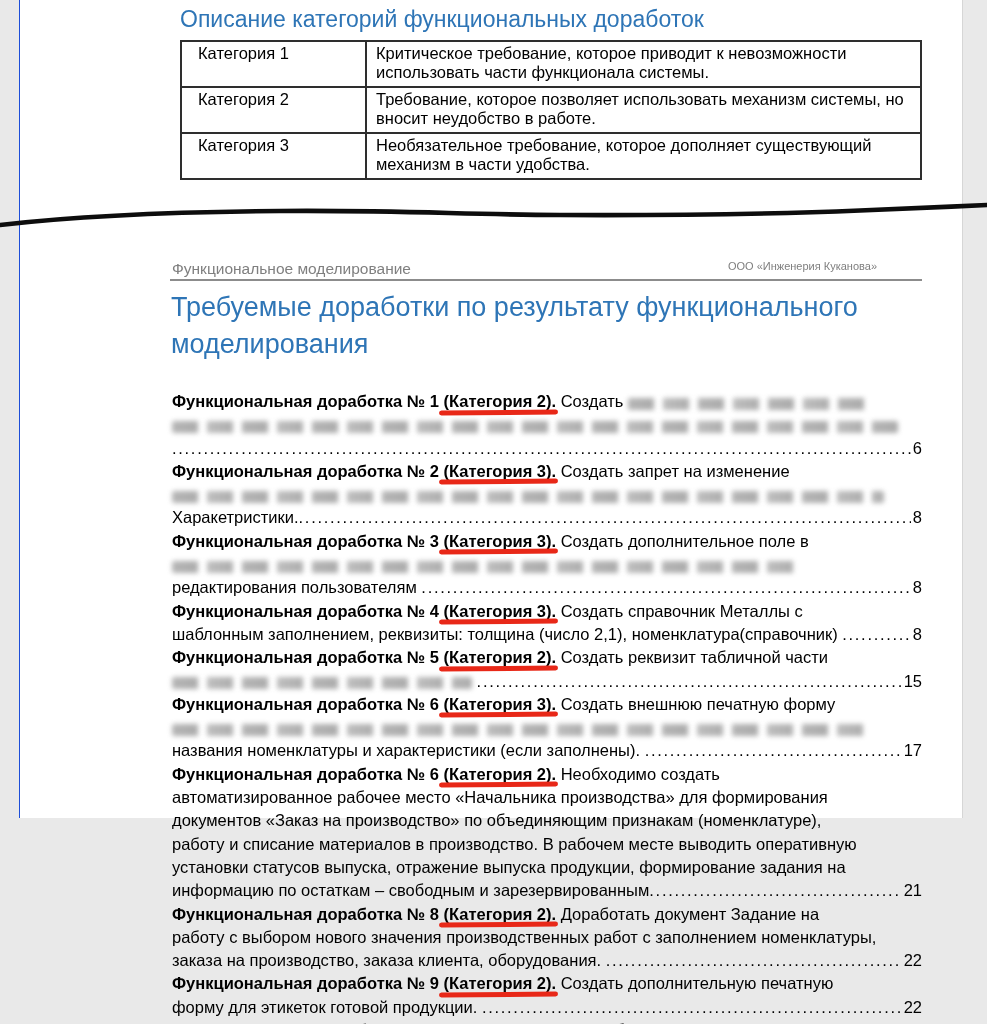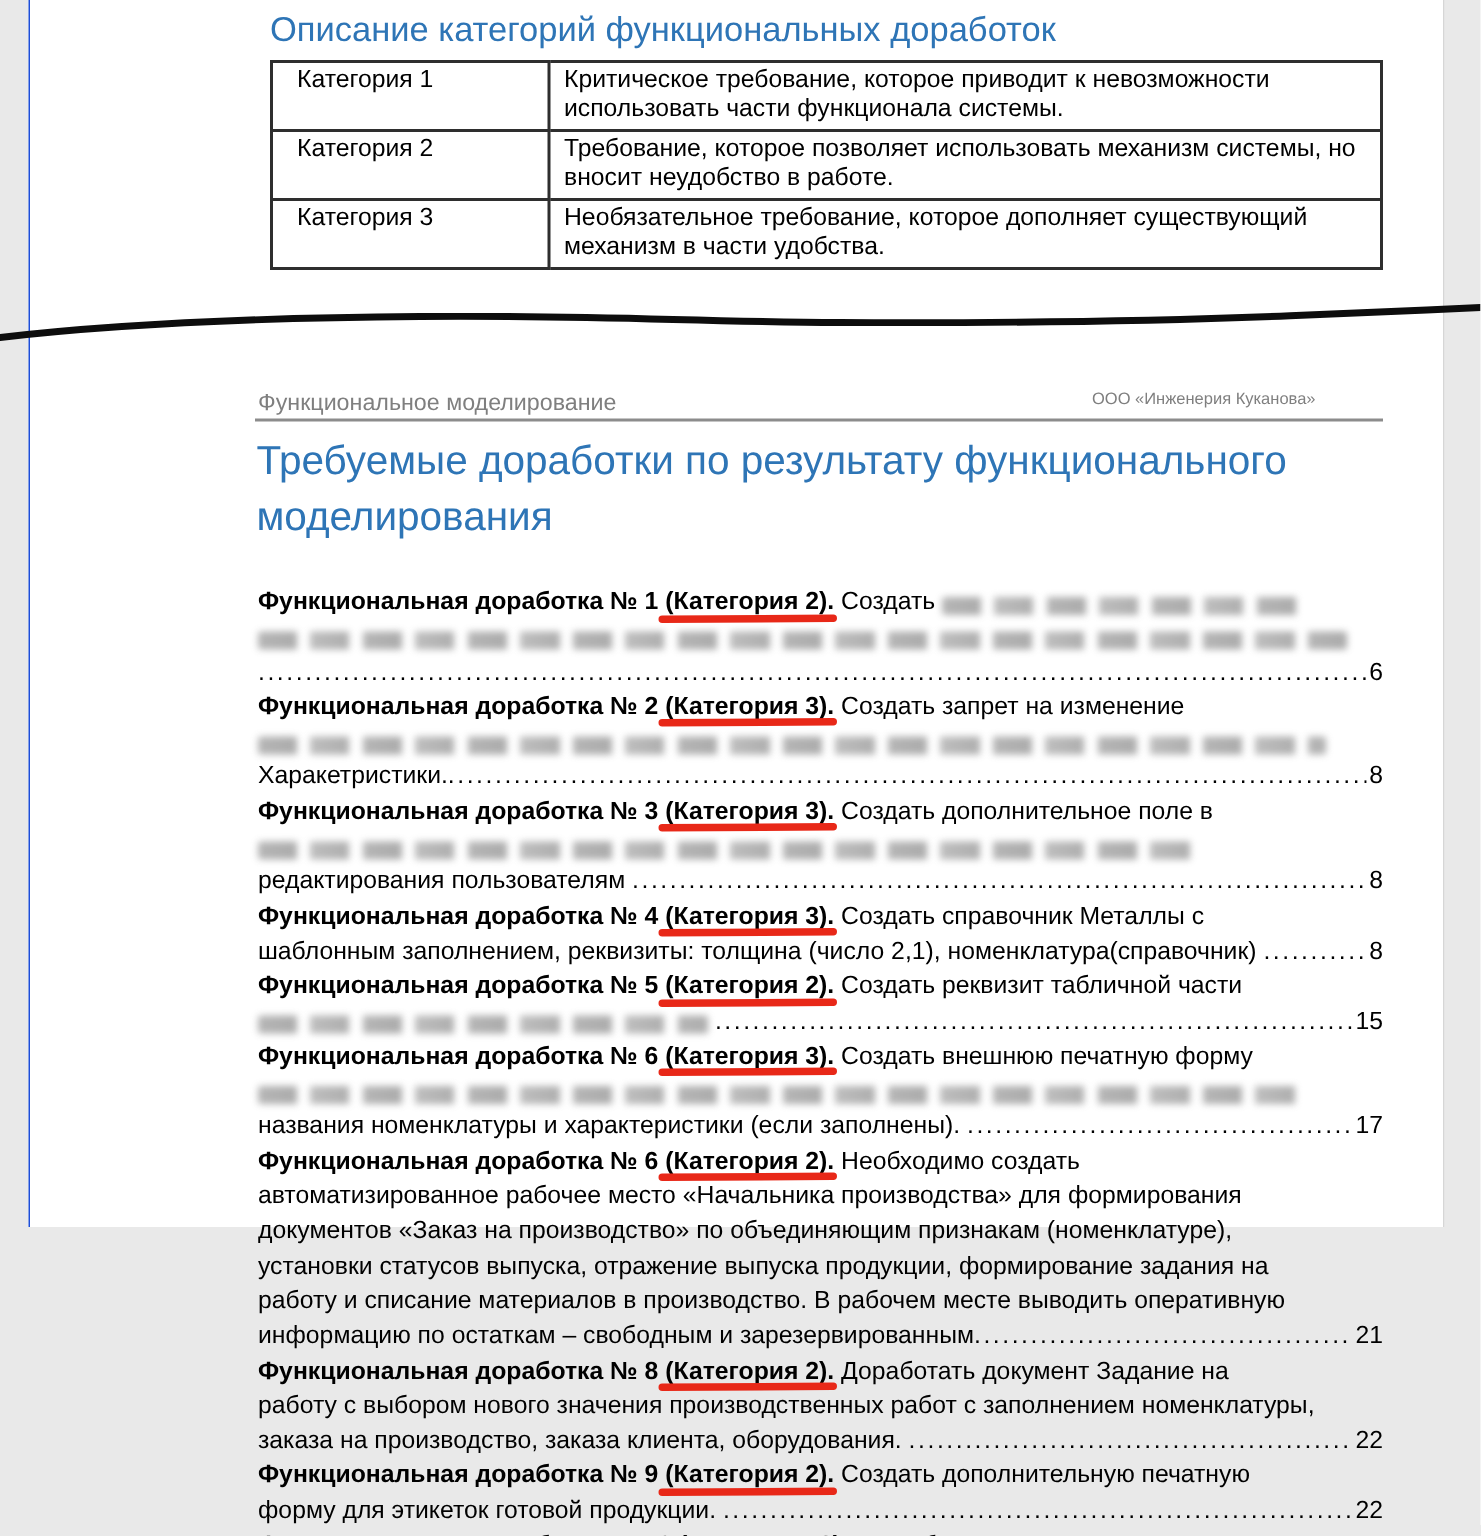--- a/index.html
+++ b/index.html
@@ -127,22 +127,22 @@
       </div>
       <div>
         <div class="toc-line"><span class="seg-bold">Функциональная доработка № 6 </span><span class="seg-cat">(Категория 3)</span><span class="seg-bold">. </span><span class="seg-reg">Создать внешнюю печатную форму</span></div>
         <div class="toc-line"><span class="seg-blur" style="width: 700px;"></span></div>
         <div class="toc-line"><span class="seg-reg">названия номенклатуры и характеристики (если заполнены). </span><span class="leader"></span><span class="pagenum">17</span></div>
       </div>
       <div>
         <div class="toc-line"><span class="seg-bold">Функциональная доработка № 6 </span><span class="seg-cat">(Категория 2)</span><span class="seg-bold">. </span><span class="seg-reg">Необходимо создать</span></div>
         <div class="toc-line"><span class="seg-reg">автоматизированное рабочее место «Начальника производства» для формирования</span></div>
         <div class="toc-line"><span class="seg-reg">документов «Заказ на производство» по объединяющим признакам (номенклатуре),</span></div>
+        <div class="toc-line"><span class="seg-reg">работу и списание материалов в производство. В рабочем месте выводить оперативную</span></div>
         <div class="toc-line"><span class="seg-reg">установки статусов выпуска, отражение выпуска продукции, формирование задания на</span></div>
-        <div class="toc-line"><span class="seg-reg">работу и списание материалов в производство. В рабочем месте выводить оперативную</span></div>
         <div class="toc-line"><span class="seg-reg">информацию по остаткам – свободным и зарезервированным</span><span class="leader"></span><span class="pagenum">21</span></div>
       </div>
       <div>
         <div class="toc-line"><span class="seg-bold">Функциональная доработка № 8 </span><span class="seg-cat">(Категория 2)</span><span class="seg-bold">. </span><span class="seg-reg">Доработать документ Задание на</span></div>
         <div class="toc-line"><span class="seg-reg">работу с выбором нового значения производственных работ с заполнением номенклатуры,</span></div>
         <div class="toc-line"><span class="seg-reg">заказа на производство, заказа клиента, оборудования. </span><span class="leader"></span><span class="pagenum">22</span></div>
       </div>
       <div>
         <div class="toc-line"><span class="seg-bold">Функциональная доработка № 9 </span><span class="seg-cat">(Категория 2)</span><span class="seg-bold">. </span><span class="seg-reg">Создать дополнительную печатную</span></div>
         <div class="toc-line"><span class="seg-reg">форму для этикеток готовой продукции. </span><span class="leader"></span><span class="pagenum">22</span></div>

